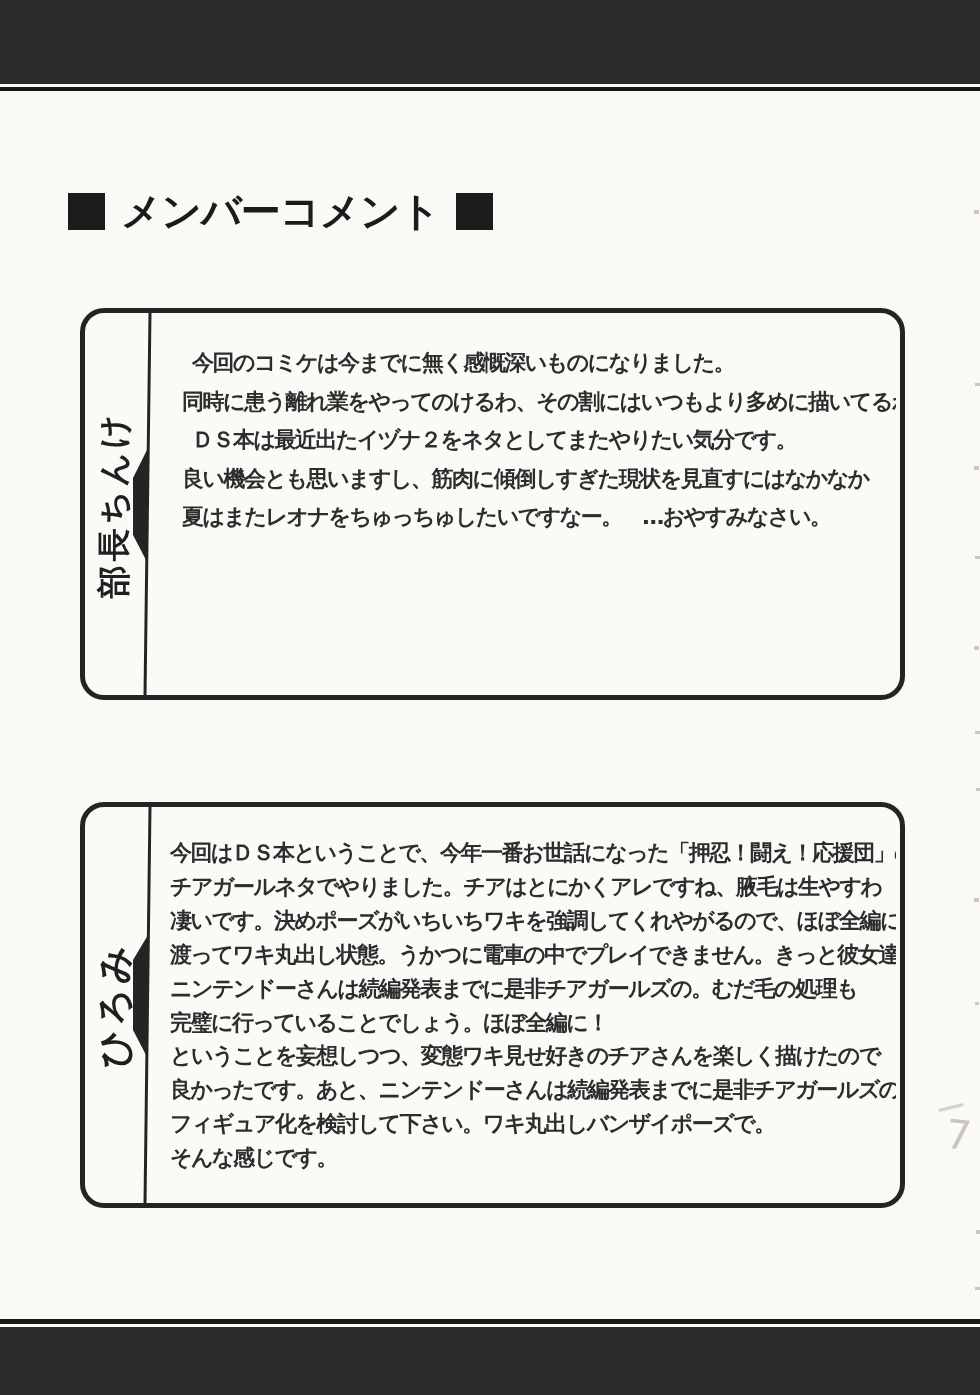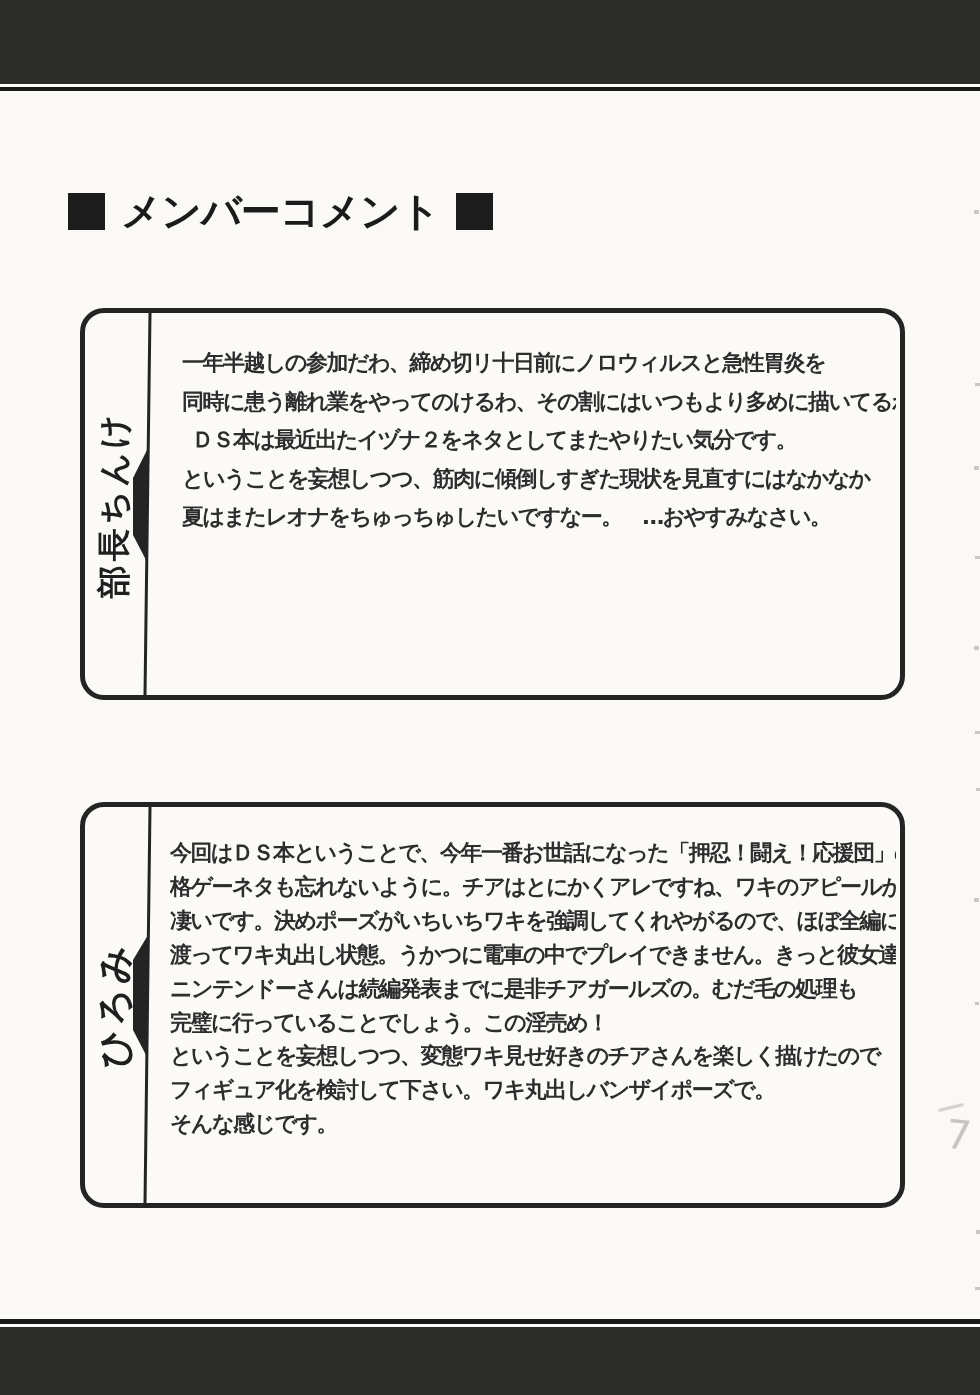--- a/index.html
+++ b/index.html
@@ -81,44 +81,45 @@
 
   <section class="comment-box box1">
     <svg class="rail" viewBox="0 0 815 382" preserveAspectRatio="none">
       <line x1="65" y1="0" x2="60" y2="382" stroke="#242424" stroke-width="3"></line>
       <polygon points="63,135 48,165 48,222 61,247" fill="#242424"></polygon>
     </svg>
     <div class="label-area">
       <span class="label-text">部長ちんけ</span>
     </div>
     <div class="content">
-      <div class="line">一年半越しの参加だわ、締め切リ十日前にノロウィルスと急性胃炎を</div>
+      <div class="line indent">今回のコミケは今までに無く感慨深いものになりました。</div>
       <div class="line">同時に患う離れ業をやってのけるわ、その割にはいつもより多めに描いてるわ、</div>
       <div class="line indent">ＤＳ本は最近出たイヅナ２をネタとしてまたやりたい気分です。</div>
-      <div class="line">ということを妄想しつつ、筋肉に傾倒しすぎた現状を見直すにはなかなか</div>
+      <div class="line">良い機会とも思いますし、筋肉に傾倒しすぎた現状を見直すにはなかなか</div>
       <div class="line">夏はまたレオナをちゅっちゅしたいですなー。　…おやすみなさい。</div>
     </div>
   </section>
 
   <section class="comment-box box2">
     <svg class="rail" viewBox="0 0 815 396" preserveAspectRatio="none">
       <line x1="65" y1="0" x2="60" y2="396" stroke="#242424" stroke-width="3"></line>
       <polygon points="63,128 48,153 48,223 61,248" fill="#242424"></polygon>
     </svg>
     <div class="label-area">
       <span class="label-text">ひろみ</span>
     </div>
     <div class="content">
       <div class="line">今回はＤＳ本ということで、今年一番お世話になった「押忍！闘え！応援団」の</div>
-      <div class="line">格ゲーネタも忘れないように。チアはとにかくアレですね、ワキのアピールが</div>
+      <div class="line">チアガールネタでやりました。チアはとにかくアレですね、腋毛は生やすわ</div>
       <div class="line">凄いです。決めポーズがいちいちワキを強調してくれやがるので、ほぼ全編に</div>
       <div class="line">渡ってワキ丸出し状態。うかつに電車の中でプレイできません。きっと彼女達は、</div>
       <div class="line">ニンテンドーさんは続編発表までに是非チアガールズの。むだ毛の処理も</div>
-      <div class="line">完璧に行っていることでしょう。この淫売め！</div>
+      <div class="line">完璧に行っていることでしょう。ほぼ全編に！</div>
       <div class="line">ということを妄想しつつ、変態ワキ見せ好きのチアさんを楽しく描けたので</div>
+      <div class="line">良かったです。あと、ニンテンドーさんは続編発表までに是非チアガールズの</div>
       <div class="line">フィギュア化を検討して下さい。ワキ丸出しバンザイポーズで。</div>
       <div class="line">そんな感じです。</div>
     </div>
   </section>
 
   <div class="smudge"></div>
   <div class="artifact-seven">7</div>
 
   <div class="edge-mark" style="left:974px;top:210px;width:5px;height:4px;"></div>
   <div class="edge-mark" style="left:975px;top:383px;width:5px;height:3px;"></div>

